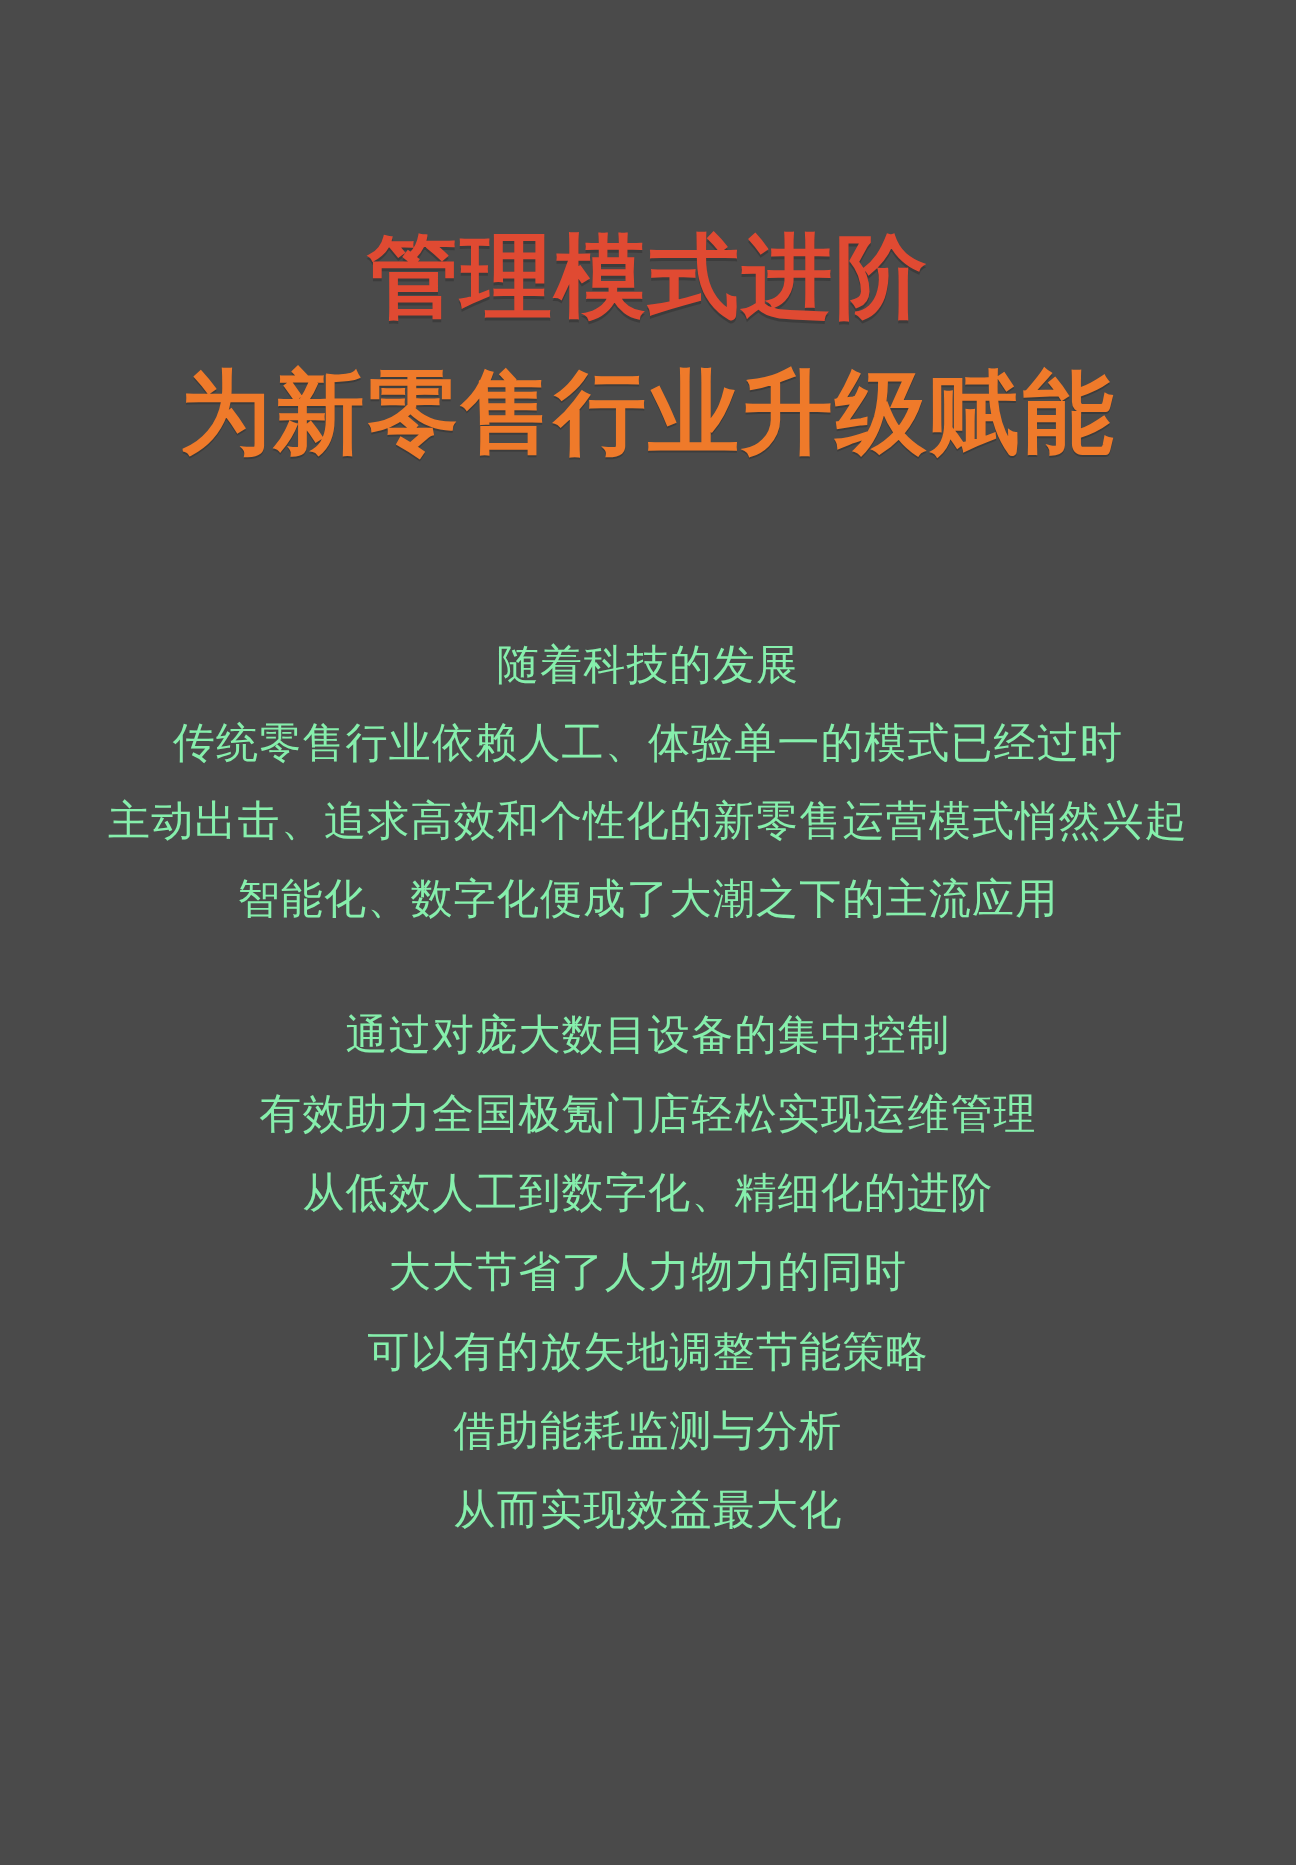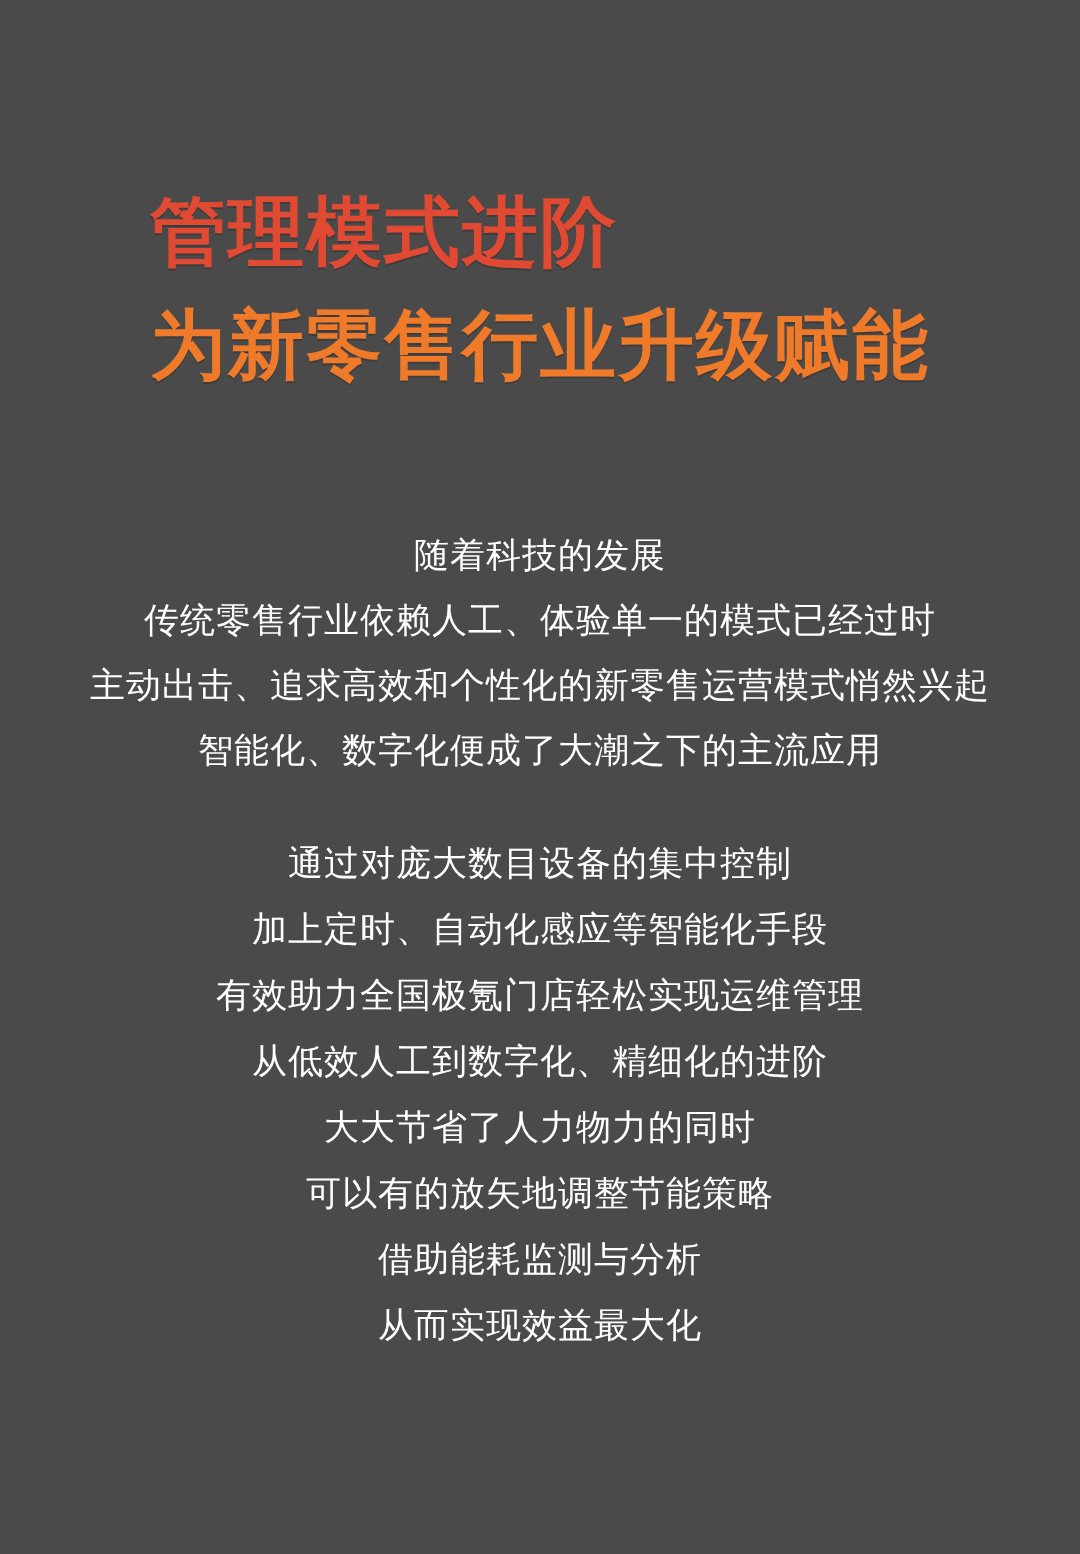--- a/index.html
+++ b/index.html
@@ -19,21 +19,21 @@
     width: 1080px;
     height: 1554px;
     background: #4a4a4a;
     box-sizing: border-box;
     display: flex;
     flex-direction: column;
     align-items: center;
   }
   .headline {
     margin-top: 186px;
-    text-align: left;
+    text-align: center;
     line-height: 1.22;
     font-weight: bold;
     letter-spacing: 2px;
   }
   .headline-line {
     display: block;
     white-space: nowrap;
   }
   .headline-line-1 {
     font-size: 76px;
@@ -46,21 +46,21 @@
     text-shadow: 0 2px 0 rgba(0,0,0,0.18);
     margin-top: 20px;
   }
   .body-block {
     margin-top: 146px;
     text-align: center;
     width: 100%;
   }
   .body-line {
     display: block;
-    color: #ffffff;
+    color: #86efac;
     font-size: 35px;
     line-height: 1.0;
     letter-spacing: 1px;
     margin: 0 0 30px 0;
     white-space: nowrap;
   }
   .para-gap {
     height: 48px;
   }
   .body-block.second {
@@ -84,21 +84,20 @@
     <span class="body-line">随着科技的发展</span>
     <span class="body-line">传统零售行业依赖人工、体验单一的模式已经过时</span>
     <span class="body-line">主动出击、追求高效和个性化的新零售运营模式悄然兴起</span>
     <span class="body-line">智能化、数字化便成了大潮之下的主流应用</span>
   </div>
 
   <div class="para-gap"></div>
 
   <div class="body-block second">
     <span class="body-line tight">通过对庞大数目设备的集中控制</span>
-    <span class="body-line tight">加上定时、自动化感应等智能化手段</span>
     <span class="body-line tight">有效助力全国极氪门店轻松实现运维管理</span>
     <span class="body-line tight">从低效人工到数字化、精细化的进阶</span>
     <span class="body-line tight">大大节省了人力物力的同时</span>
     <span class="body-line tight">可以有的放矢地调整节能策略</span>
     <span class="body-line tight">借助能耗监测与分析</span>
     <span class="body-line tight">从而实现效益最大化</span>
   </div>
 
 </div>
 

